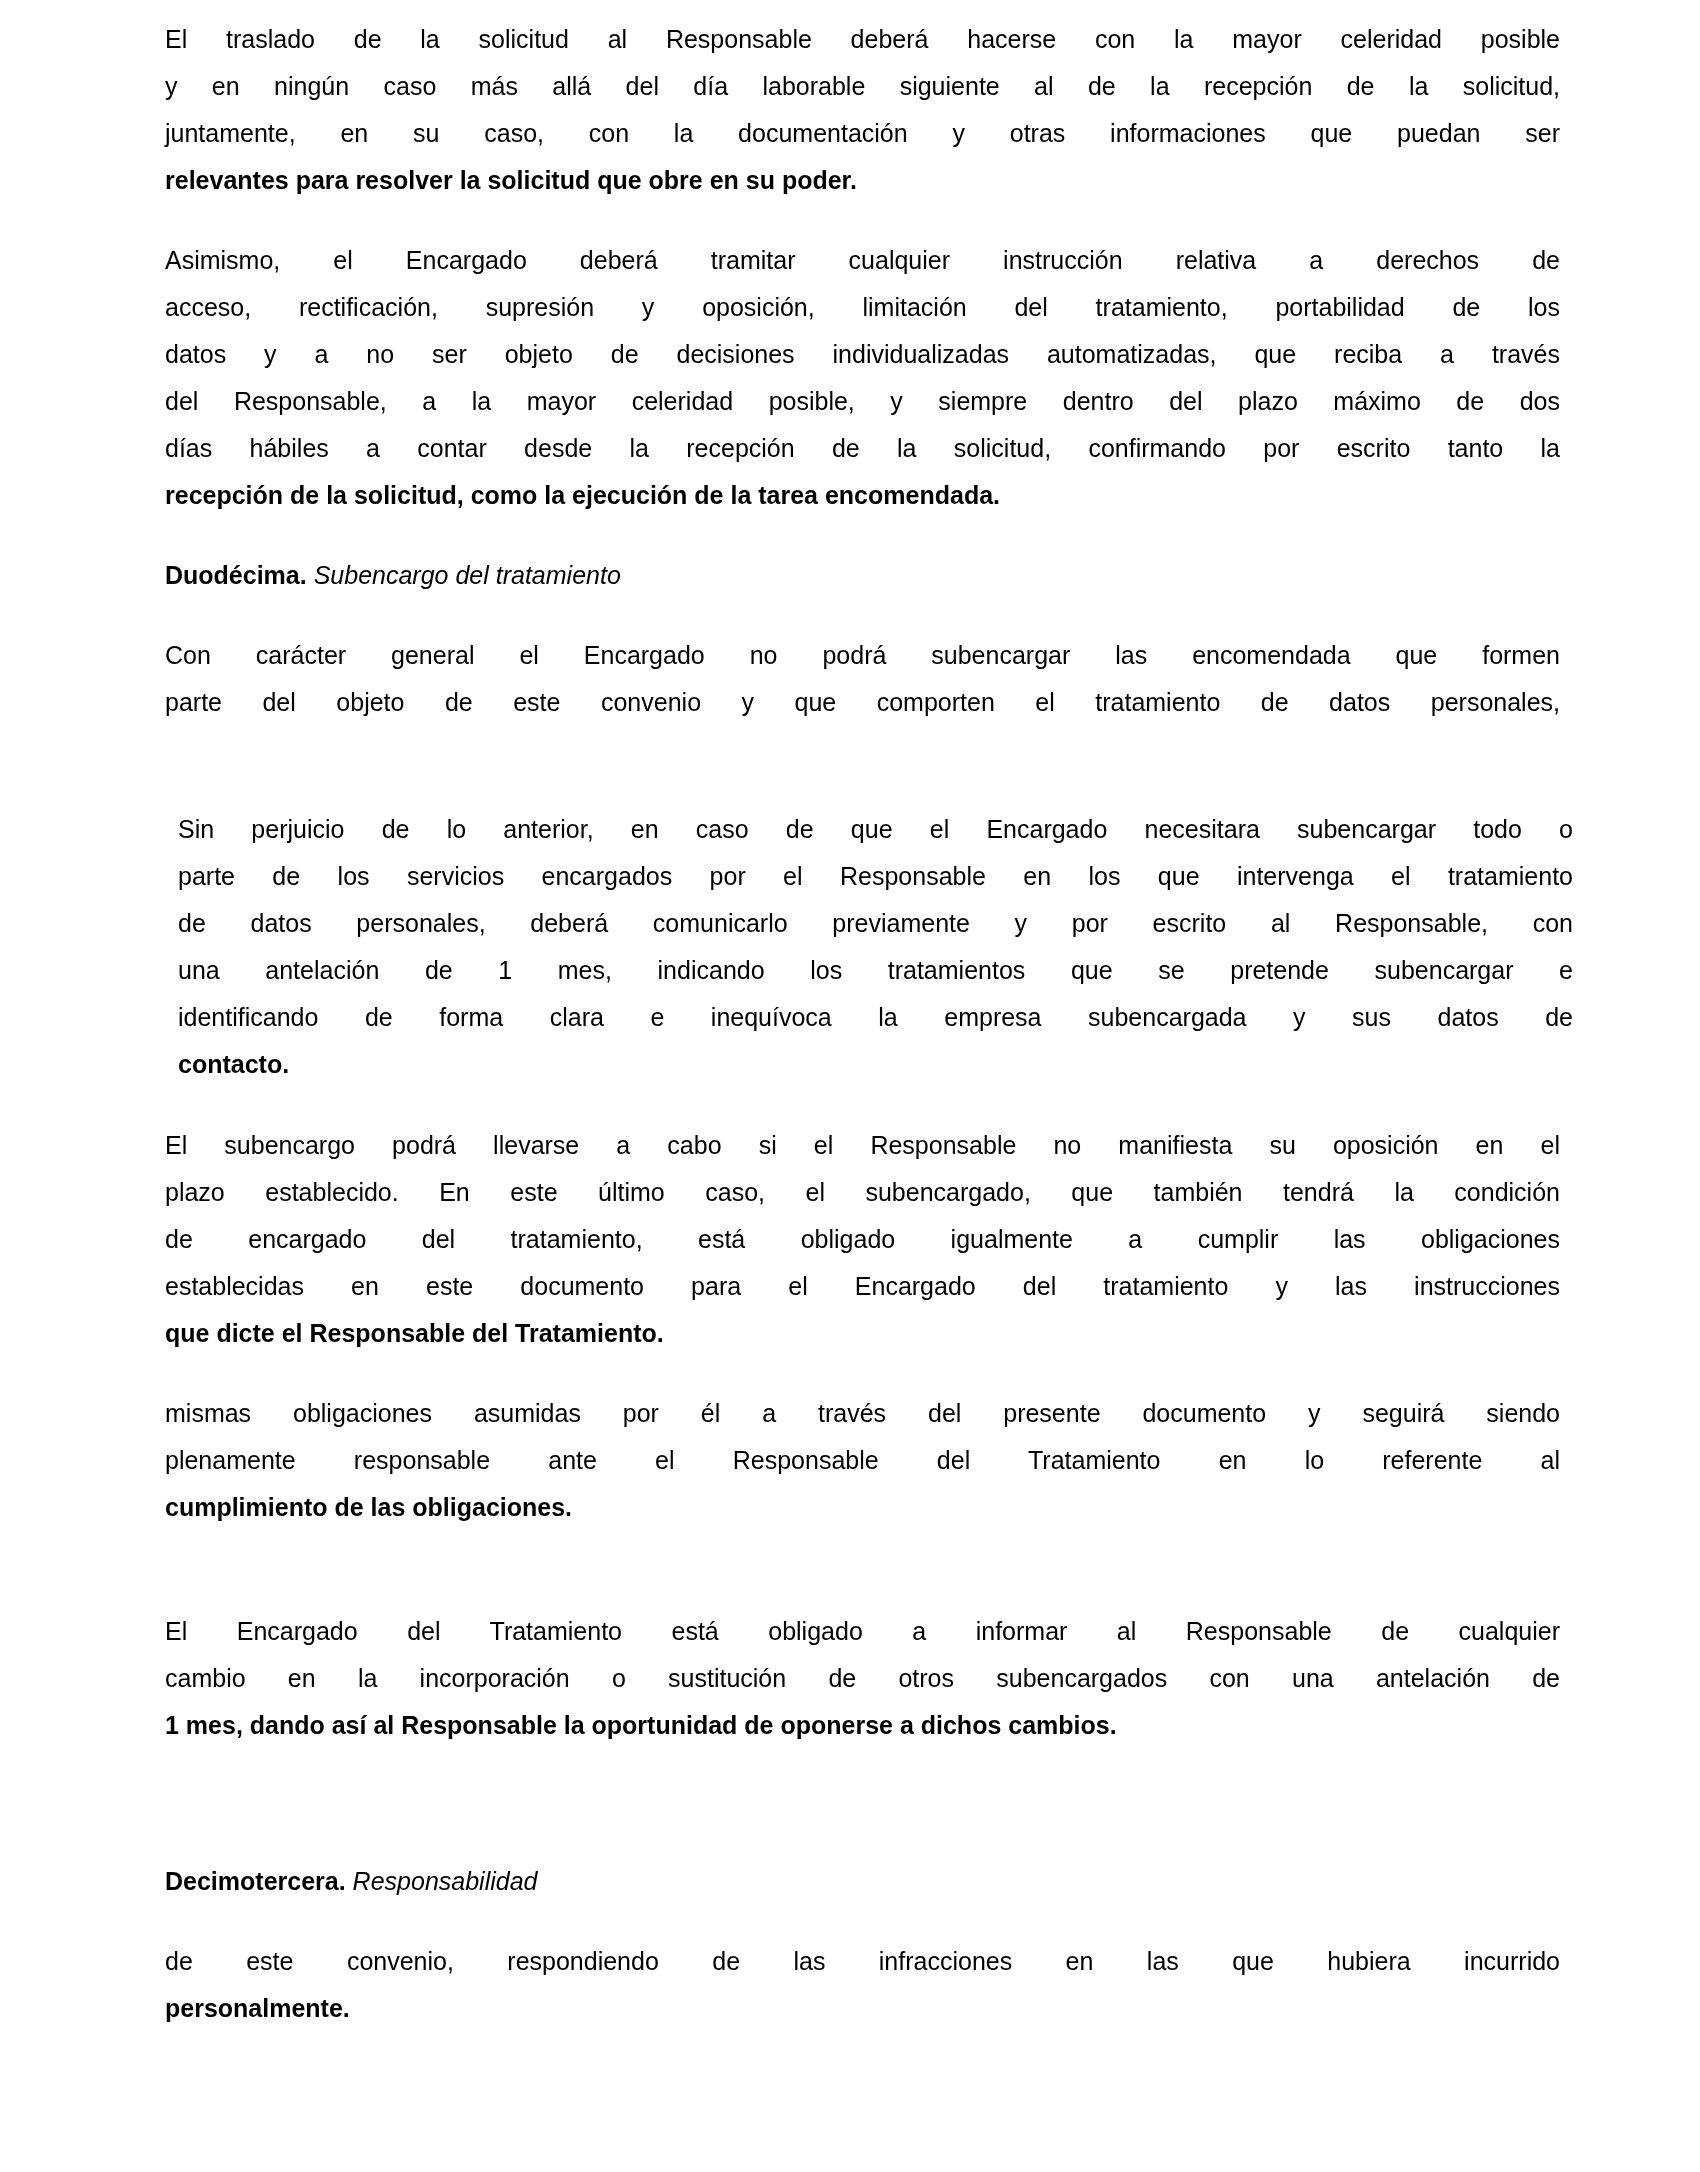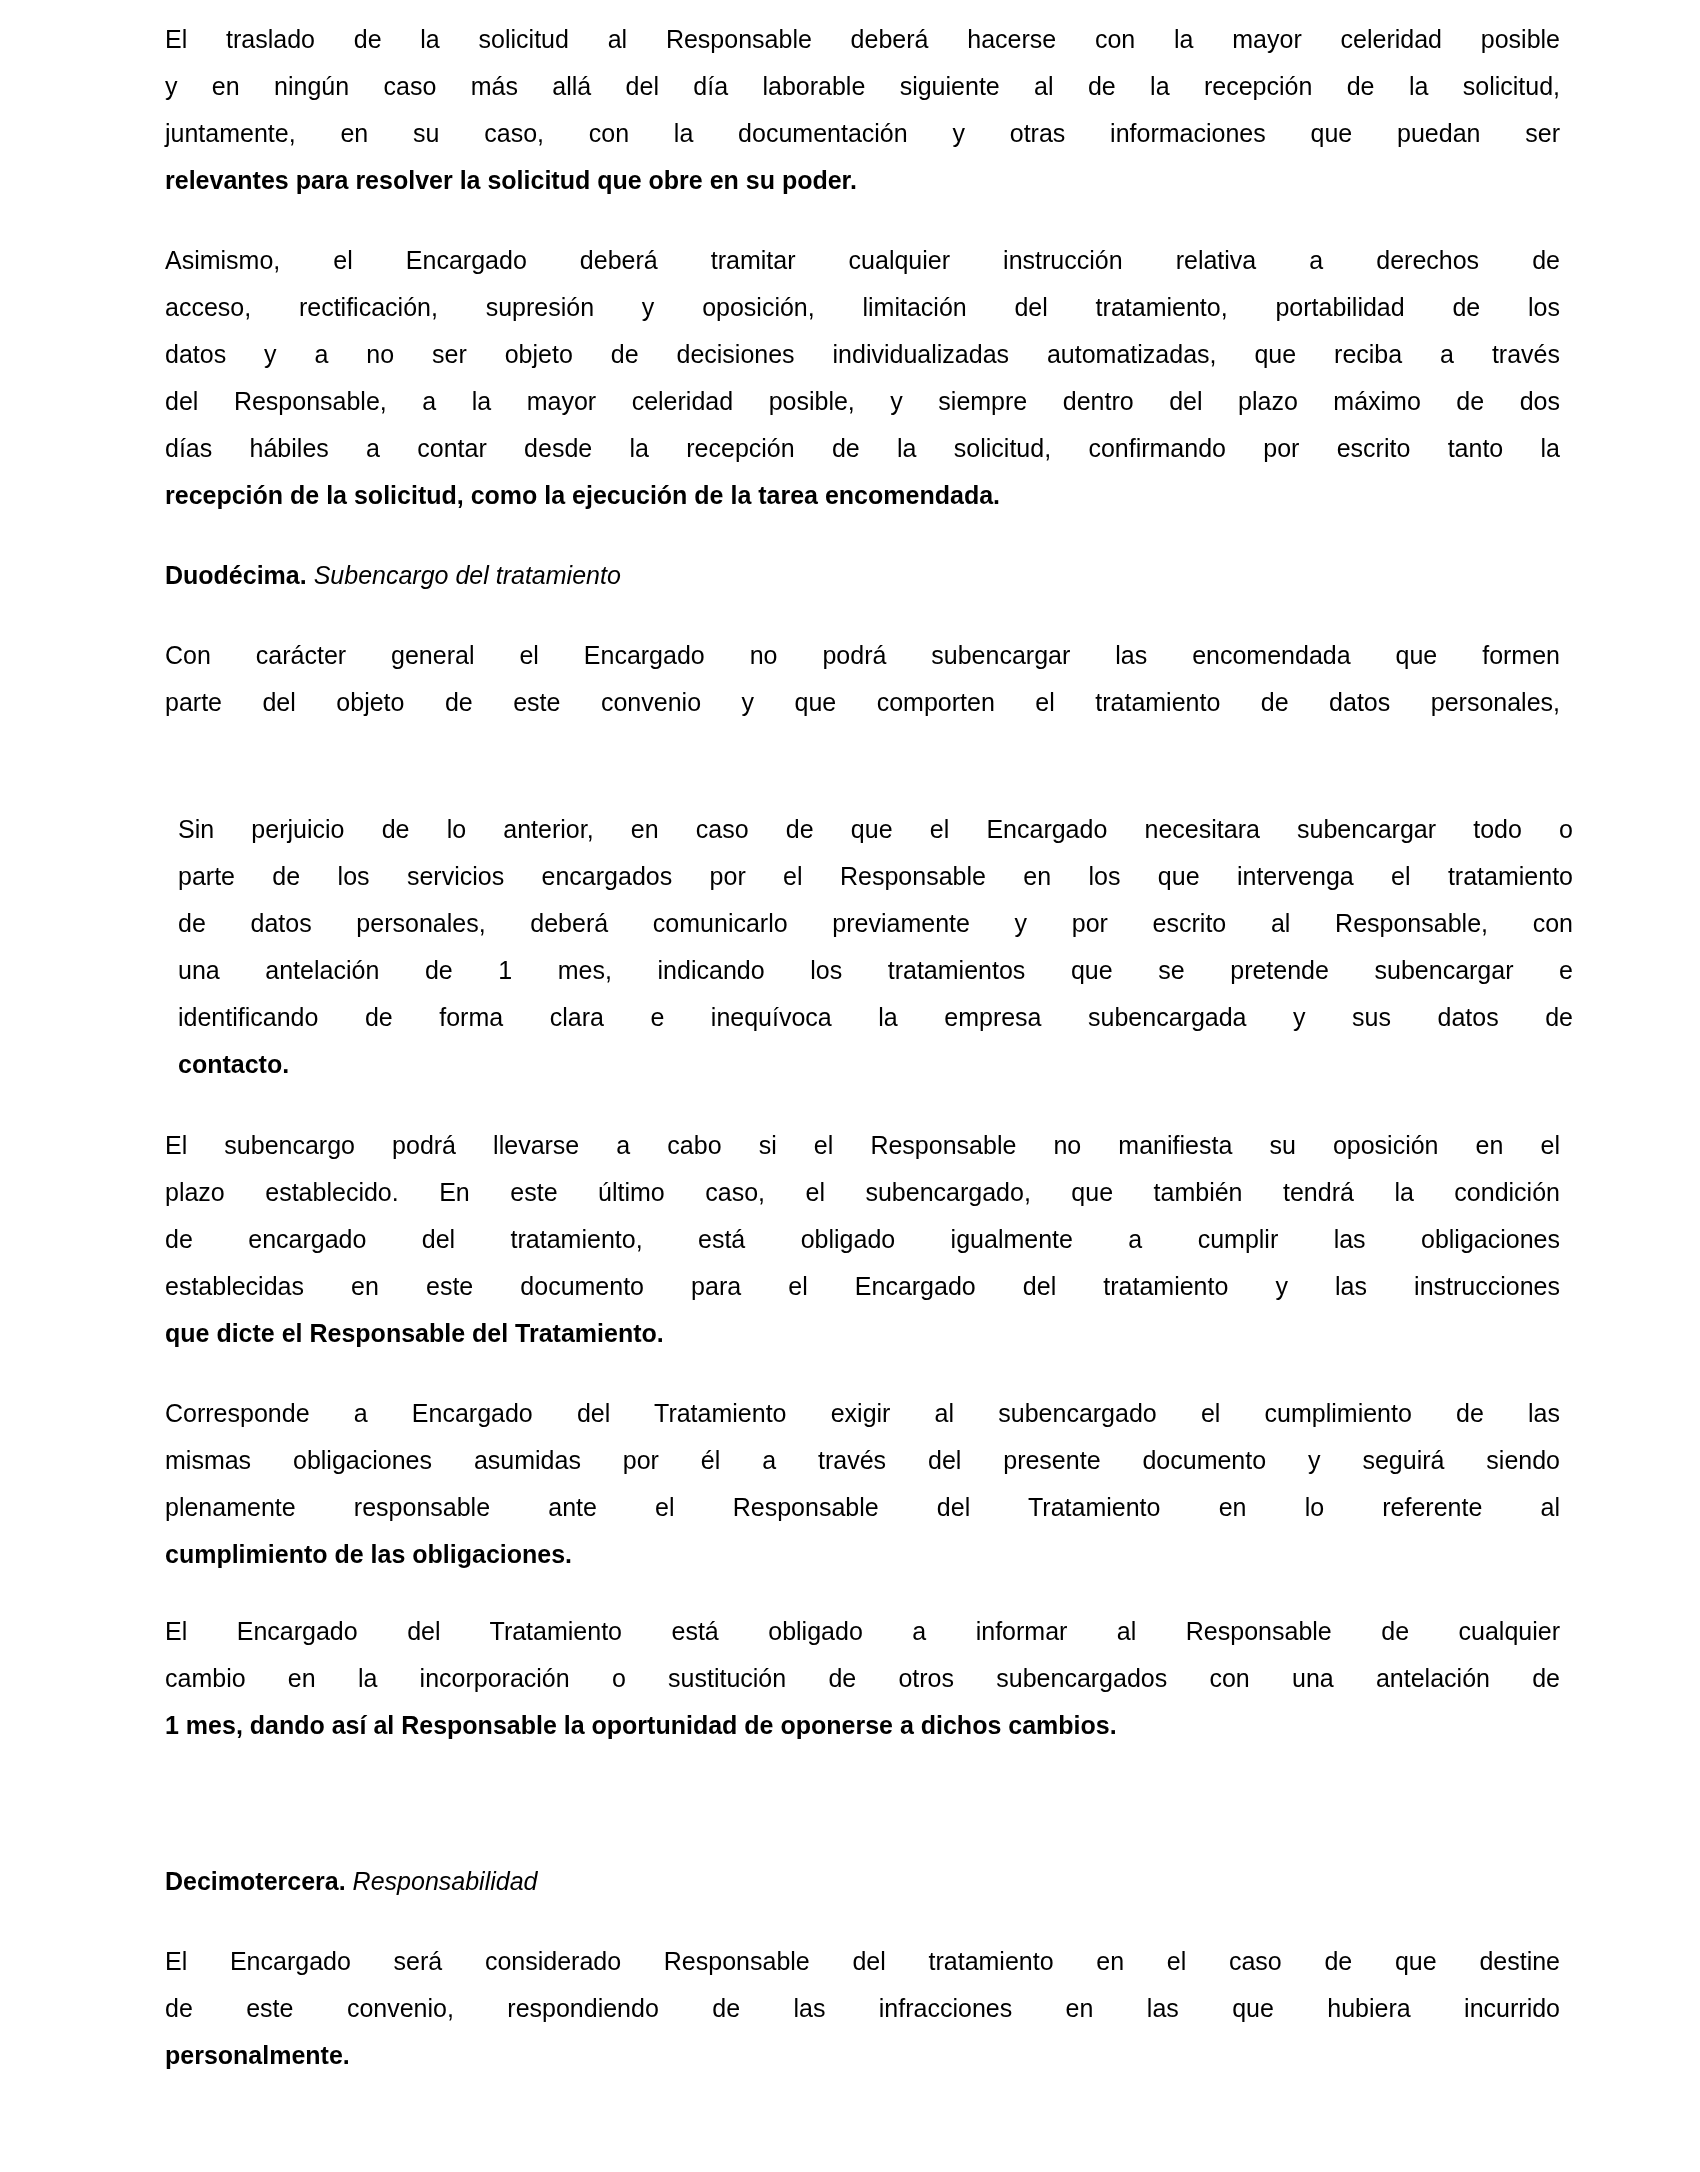--- a/index.html
+++ b/index.html
@@ -90,39 +90,37 @@
 
   <div class="block" style="top:1122px;">
     <span class="line">El subencargo podrá llevarse a cabo si el Responsable no manifiesta su oposición en el</span>
     <span class="line">plazo establecido. En este último caso, el subencargado, que también tendrá la condición</span>
     <span class="line">de encargado del tratamiento, está obligado igualmente a cumplir las obligaciones</span>
     <span class="line">establecidas en este documento para el Encargado del tratamiento y las instrucciones</span>
     <span class="line last">que dicte el Responsable del Tratamiento.</span>
   </div>
 
   <div class="block" style="top:1390px;">
-    <span class="line">Corresponde a Encargado del Tratamiento exigir al subencargado el cumplimiento de las</span>
     <span class="line">mismas obligaciones asumidas por él a través del presente documento y seguirá siendo</span>
     <span class="line">plenamente responsable ante el Responsable del Tratamiento en lo referente al</span>
     <span class="line last">cumplimiento de las obligaciones.</span>
   </div>
 
   <div class="block" style="top:1608px;">
     <span class="line">El Encargado del Tratamiento está obligado a informar al Responsable de cualquier</span>
     <span class="line">cambio en la incorporación o sustitución de otros subencargados con una antelación de</span>
     <span class="line last">1 mes, dando así al Responsable la oportunidad de oponerse a dichos cambios.</span>
   </div>
 
   <div class="block heading" style="top:1858px;">
     <span class="line">
       <span class="bold">Decimotercera.</span>
       <span class="ital">Responsabilidad</span>
     </span>
   </div>
 
   <div class="block" style="top:1938px;">
-    <span class="line">El Encargado será considerado Responsable del tratamiento en el caso de que destine</span>
     <span class="line">de este convenio, respondiendo de las infracciones en las que hubiera incurrido</span>
     <span class="line last">personalmente.</span>
   </div>
 
 </div>
 
 
 </body></html>

